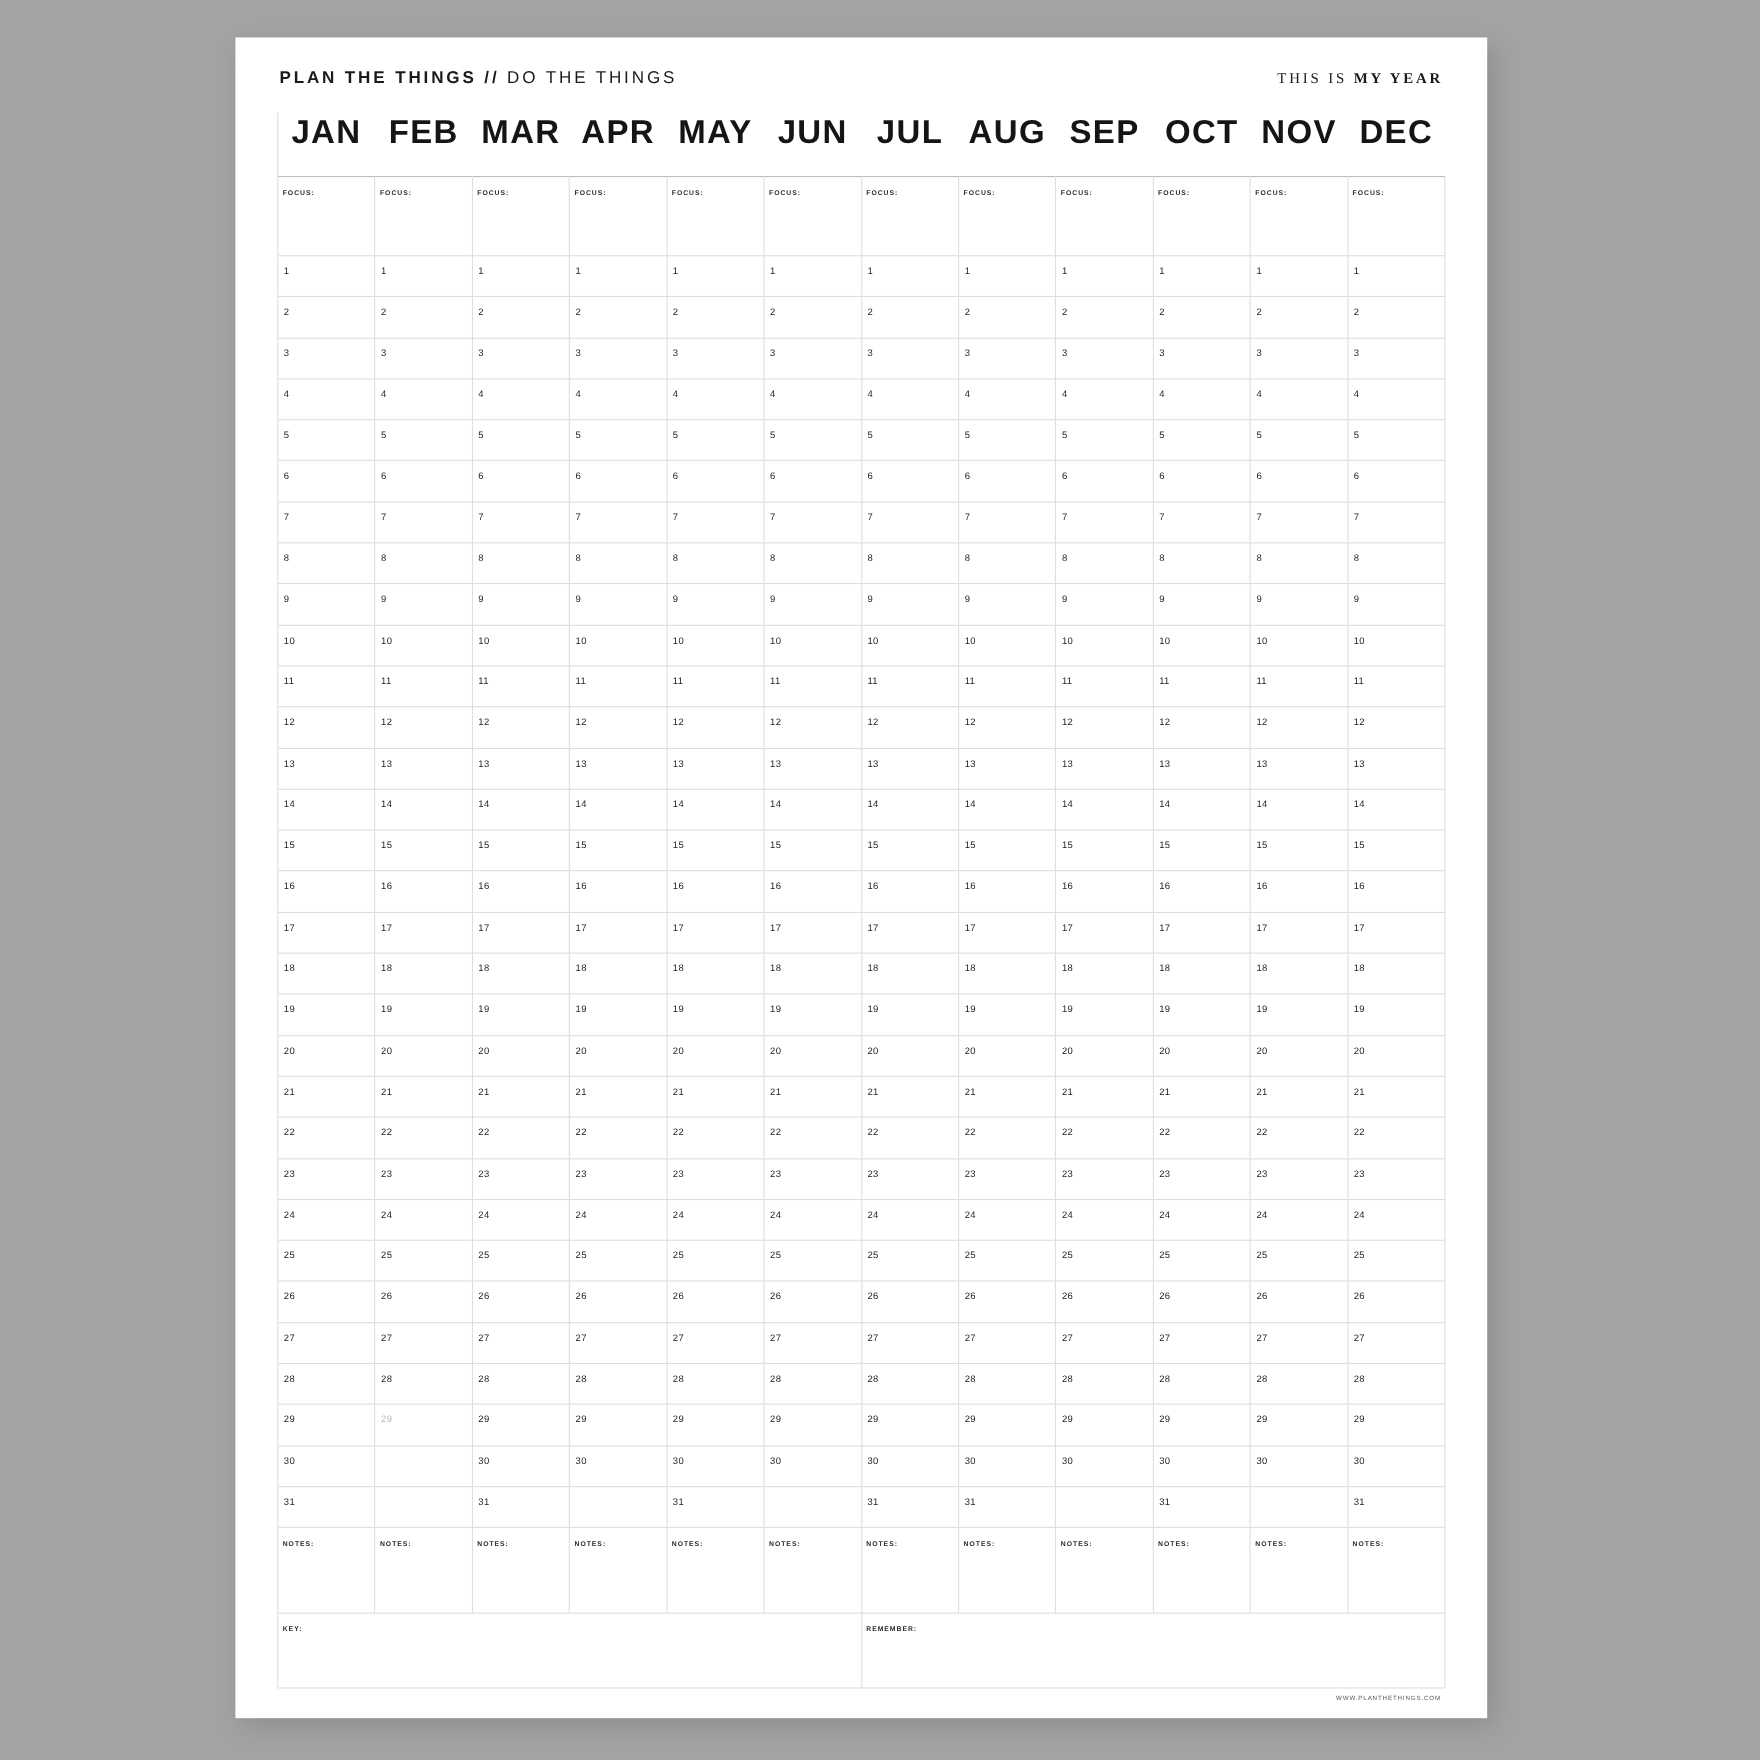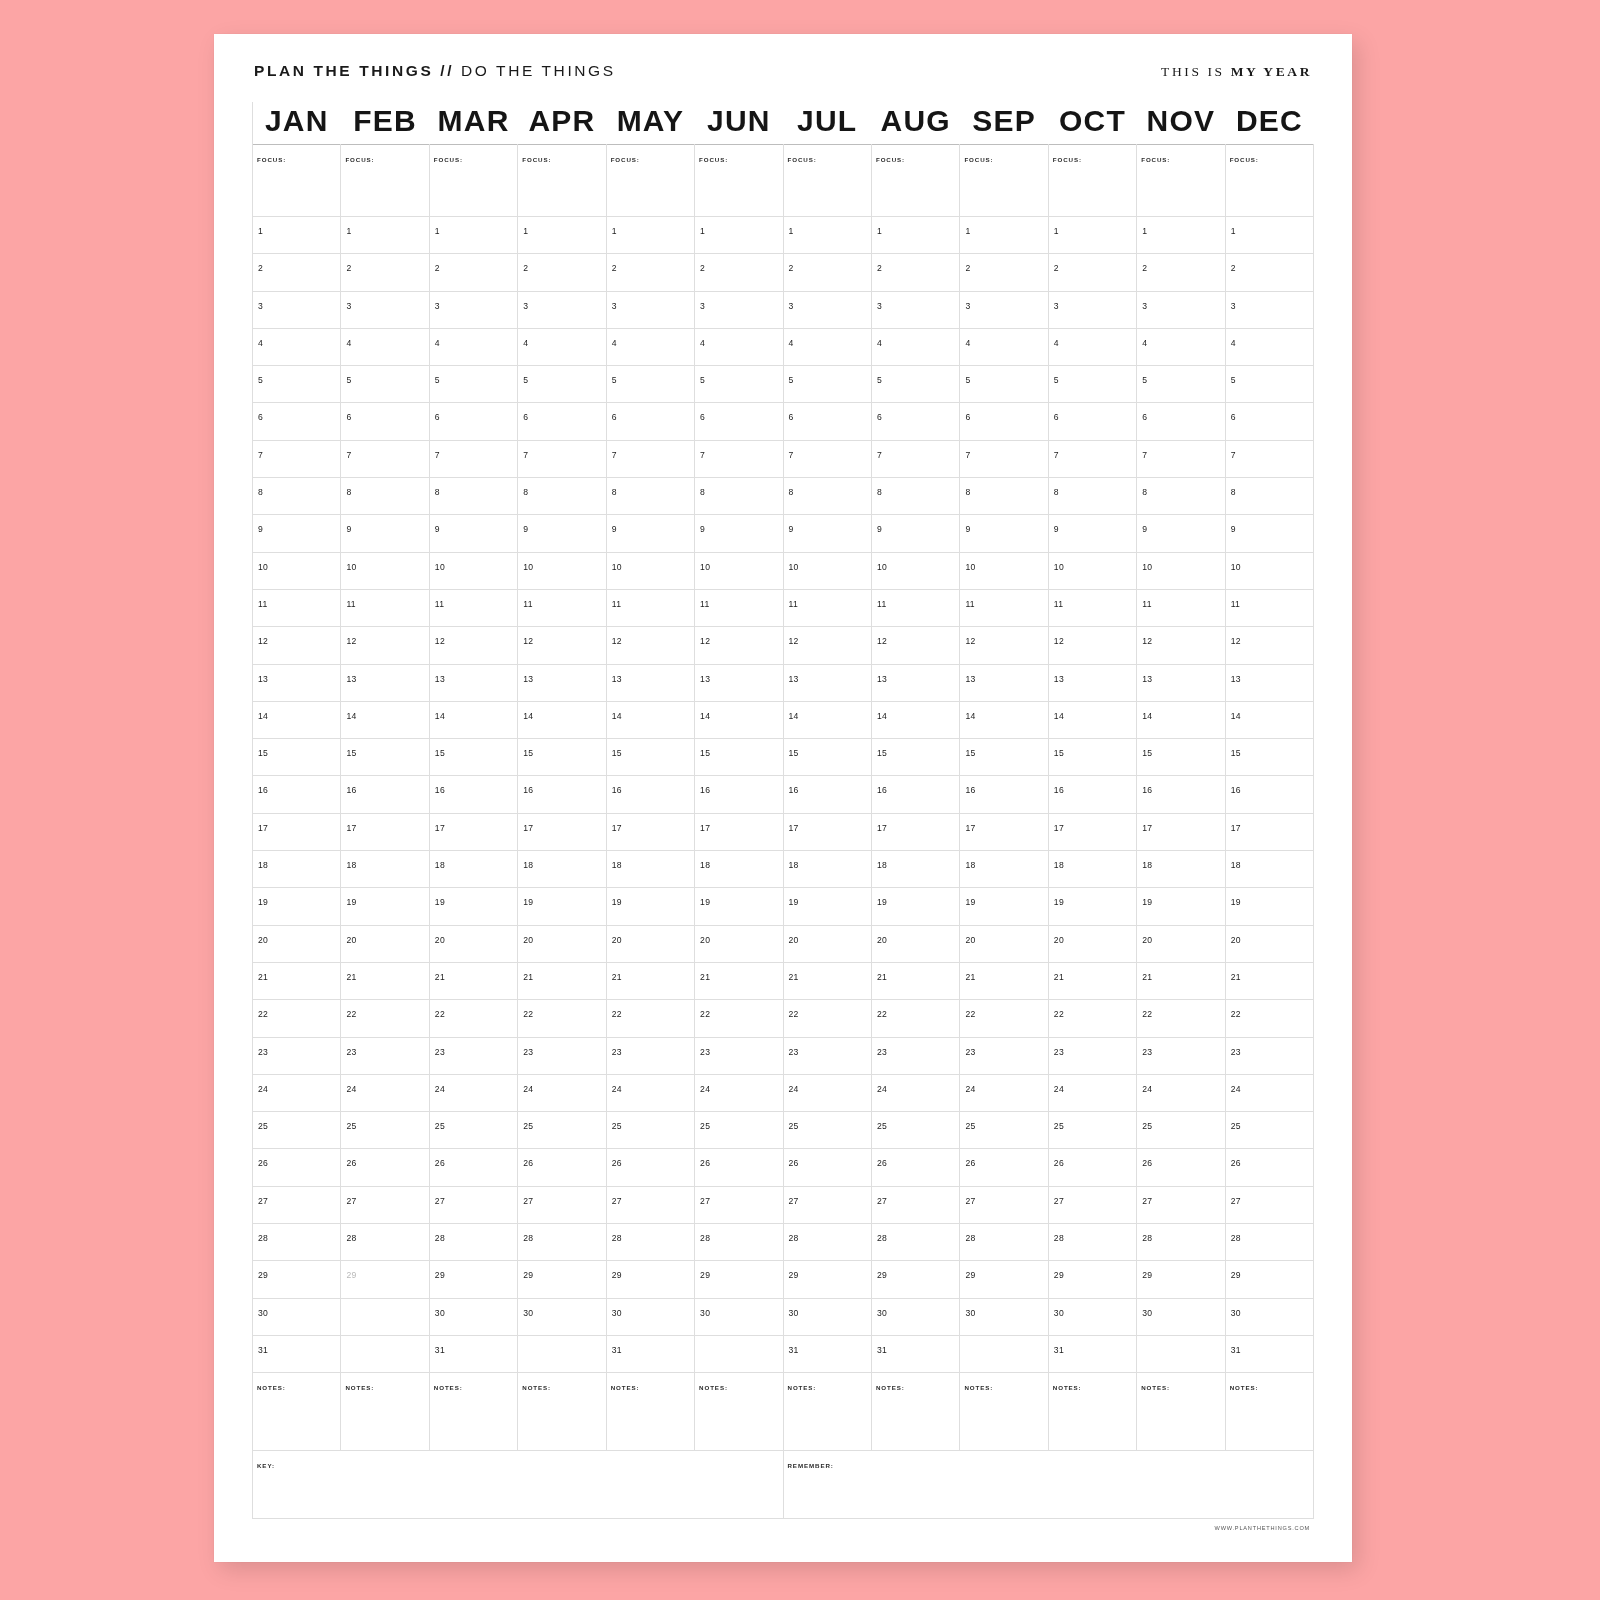--- a/index.html
+++ b/index.html
@@ -11,21 +11,21 @@
     width: 1600px;
     height: 1600px;
     font-family: "Liberation Sans", sans-serif;
     -webkit-font-smoothing: antialiased;
   }
 
   .stage {
     position: relative;
     width: 1600px;
     height: 1600px;
-    background: #fca5a5;
+    background: #a3a3a3;
     box-sizing: border-box;
   }
 
   
   .poster {
     position: absolute;
     left: 214px;
     top: 34px;
     width: 1138px;
     height: 1528px;
@@ -90,21 +90,21 @@
     border-bottom: 1px solid #dedede;
     box-sizing: border-box;
     position: relative;
   }
 
   
   .row-months .cell {
     border-bottom: 1px solid #bdbdbd;
     border-right: 1px solid #ffffff;
     text-align: center;
-    padding: 2px 0 6px 0;
+    padding: 2px 0 22px 0;
   }
   .row-months {
     border-top: 0;
   }
   .month-label {
     font-size: 30px;
     font-weight: 700;
     letter-spacing: 1.2px;
     color: #151515;
     line-height: 34px;

